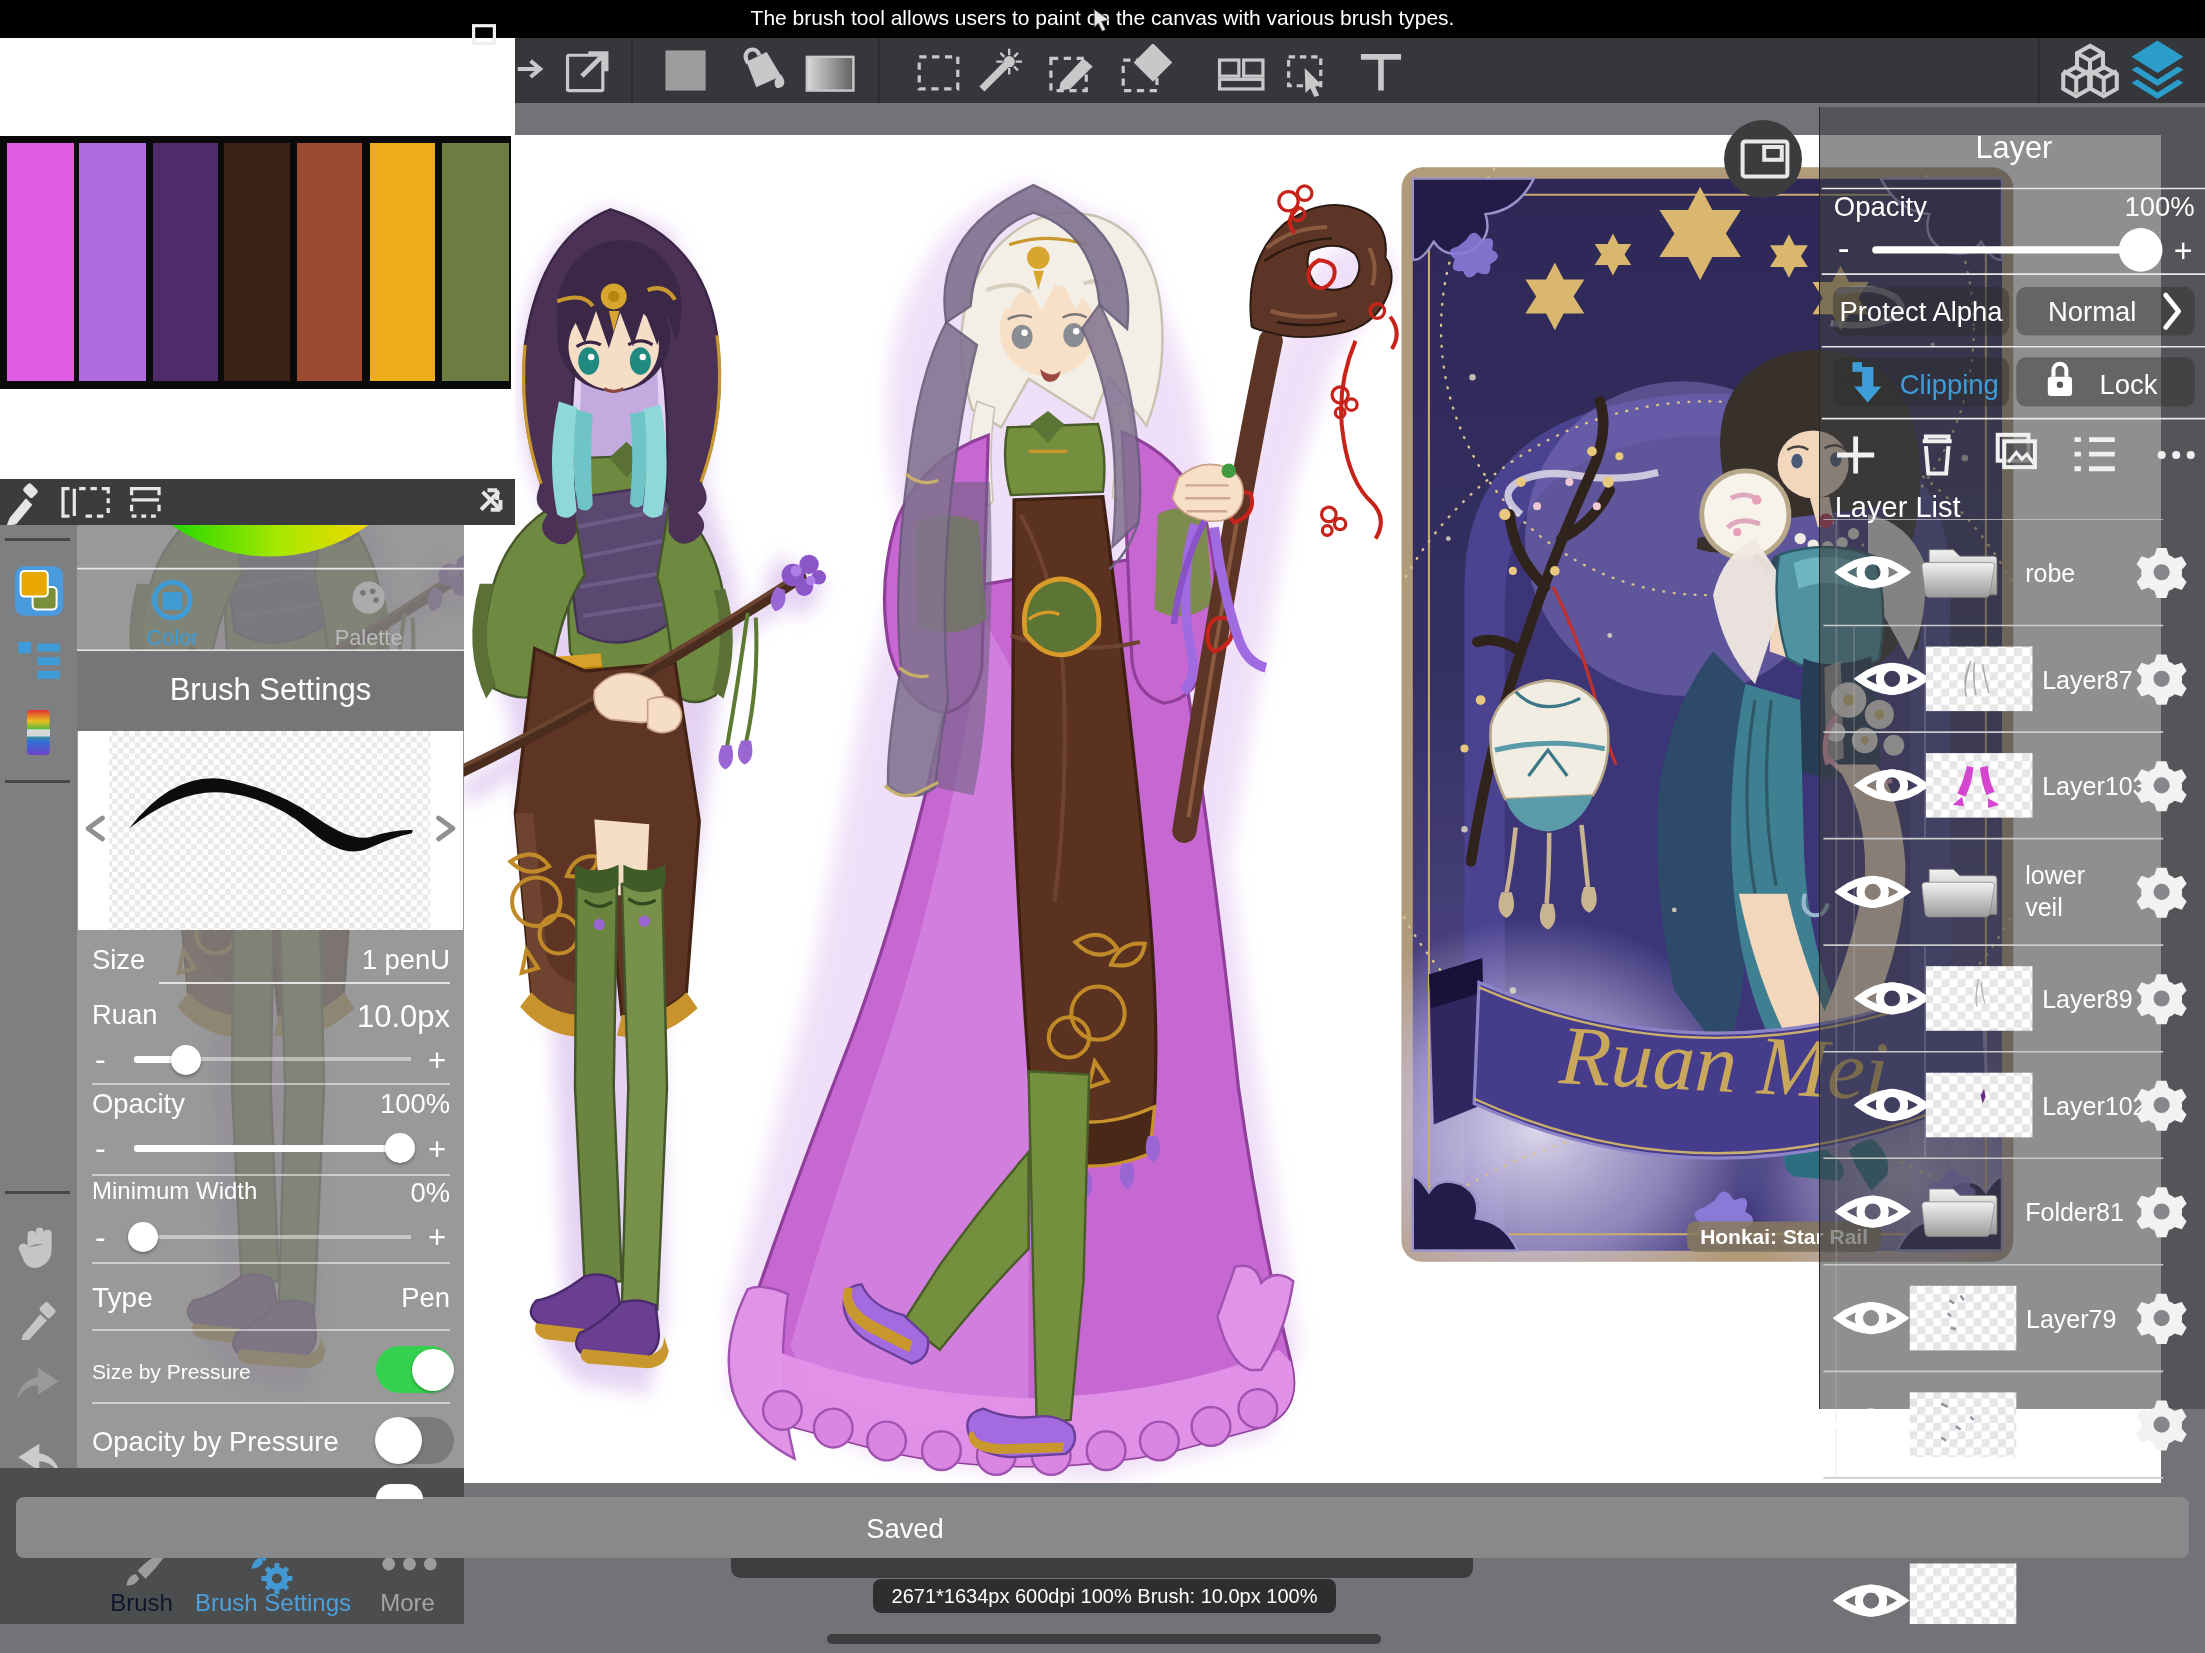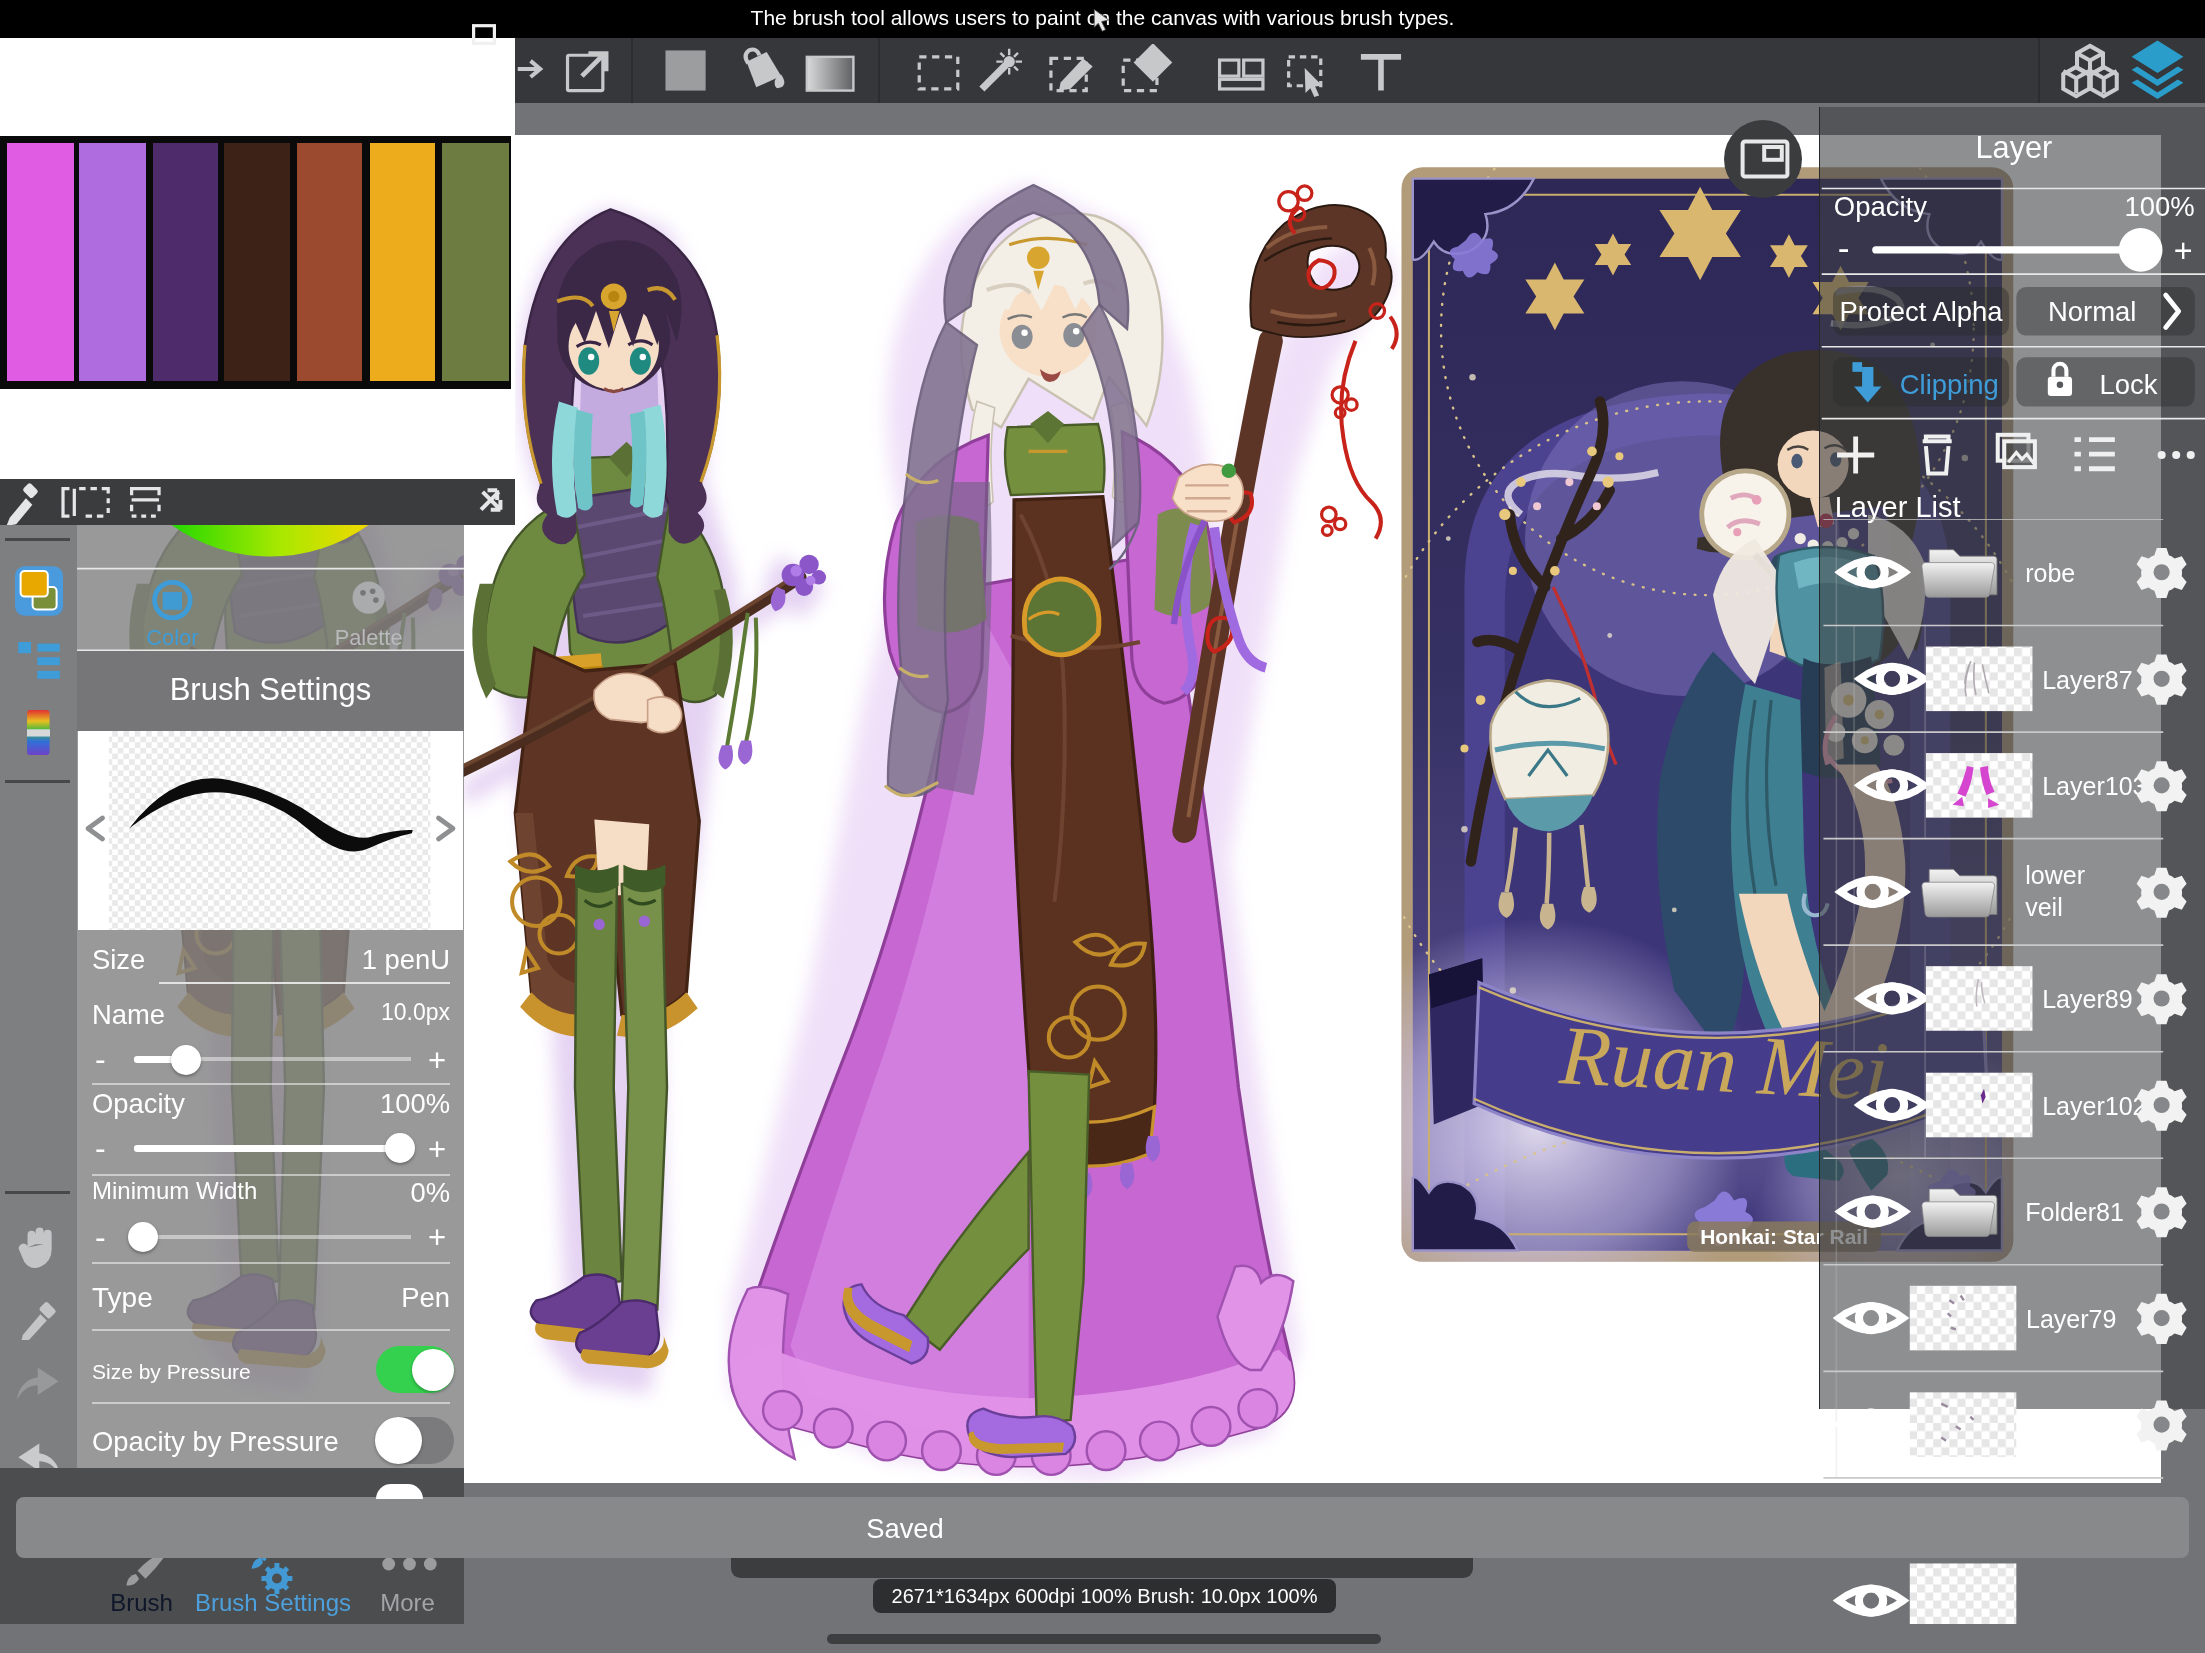--- a/index.html
+++ b/index.html
@@ -513,22 +513,22 @@
     </pattern>
       </defs>
     <rect x="38" y="0" width="399" height="247" fill="url(#chk)"></rect>
     <path d="M63 121 Q120 47 188 61 Q248 74 295 107 Q340 139 365 131 Q392 122 415 123 L414 127 Q390 132 362 145 Q330 160 288 124 Q243 85 186 77 Q128 69 63 121 Z" fill="#0c0c0c"></path>
     <path d="M30 108 L12 121 L30 134" fill="none" stroke="#8e9092" stroke-width="6" stroke-linecap="round" stroke-linejoin="round"></path>
     <path d="M447 108 L465 121 L447 134" fill="none" stroke="#8e9092" stroke-width="6" stroke-linecap="round" stroke-linejoin="round"></path>
   </svg>
   <div class="abs wtxt" style="left:92px;top:944px;font-size:27.4px;">Size</div>
   <div class="abs wtxt" style="left:242px;top:944px;width:208px;text-align:right;font-size:27.4px;">1 penU</div>
   <div class="abs" style="left:159px;top:982px;width:291px;height:2.4px;background:#e3e3e3;"></div>
-  <div class="abs wtxt" style="left:92px;top:999px;font-size:27.4px;">Name</div>
-  <div class="abs wtxt" style="left:242px;top:999px;width:208px;text-align:right;font-size:23px;">10.0px</div>
+  <div class="abs wtxt" style="left:92px;top:999px;font-size:27.4px;">Ruan</div>
+  <div class="abs wtxt" style="left:242px;top:999px;width:208px;text-align:right;font-size:31px;">10.0px</div>
   <div class="abs wtxt" style="left:95px;top:1041px;font-size:32px;">-</div>
   <div class="abs wtxt" style="left:428px;top:1043px;font-size:31px;">+</div>
   <div class="abs" style="left:134px;top:1057px;width:277px;height:4px;background:rgba(255,255,255,0.45);"></div>
   <div class="abs" style="left:134px;top:1056px;width:52px;height:6.5px;background:#fff;border-radius:3.2px;"></div>
   <div class="abs" style="left:171px;top:1045px;width:30px;height:30px;background:#fff;border-radius:50%;box-shadow:0 1.6px 3.2px rgba(0,0,0,0.35);"></div>
   <div class="abs" style="left:92px;top:1083px;width:358px;height:1.6px;background:rgba(255,255,255,0.5);"></div>
   <div class="abs wtxt" style="left:92px;top:1088px;font-size:27.4px;">Opacity</div>
   <div class="abs wtxt" style="left:242px;top:1088px;width:208px;text-align:right;font-size:27.4px;">100%</div>
   <div class="abs wtxt" style="left:95px;top:1130px;font-size:32px;">-</div>
   <div class="abs wtxt" style="left:428px;top:1132px;font-size:31px;">+</div>

